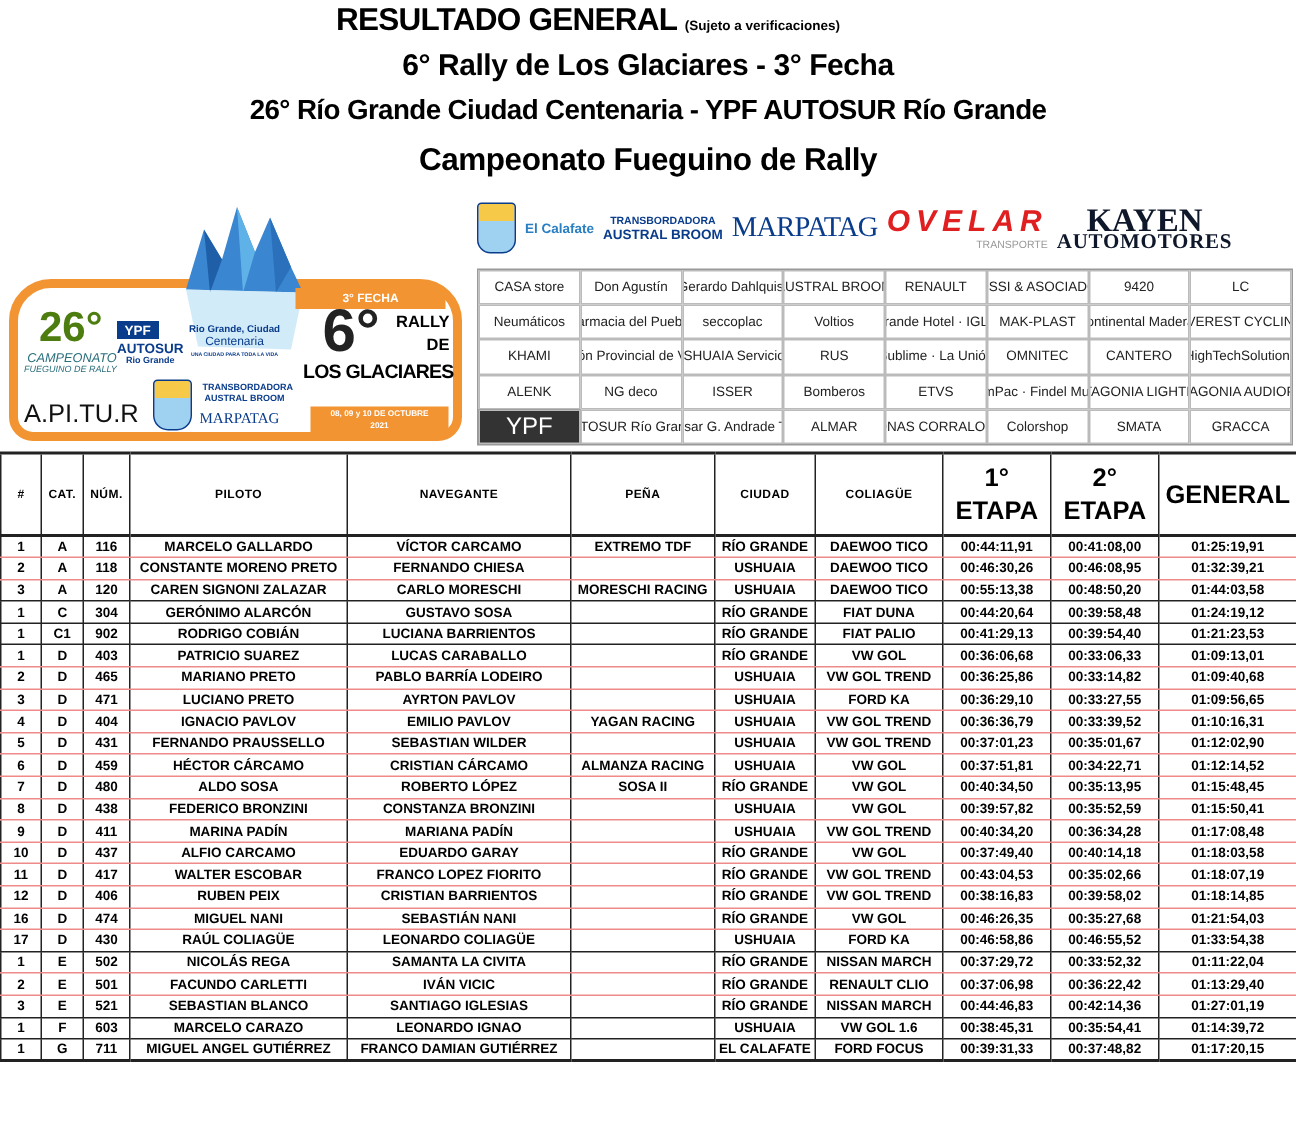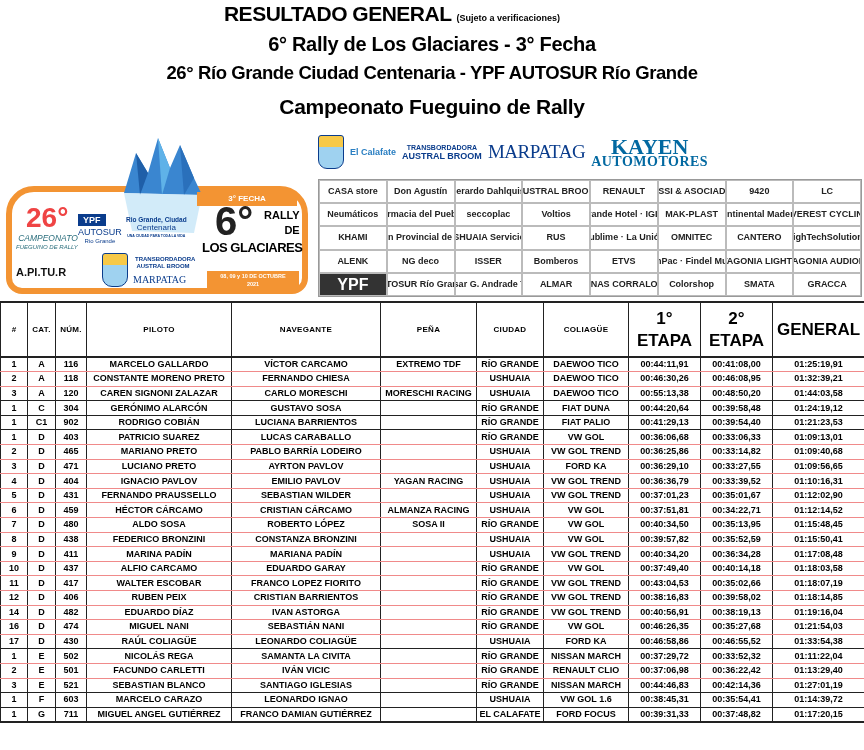--- a/index.html
+++ b/index.html
@@ -13,44 +13,44 @@
 
   
   .plate { position: absolute; left: 2px; top: 128px; width: 312px; height: 168px; }
   .plate-outer { position: absolute; left: 4px; top: 58px; width: 302px; height: 108px; border: 6px solid #f39433; border-radius: 28px 28px 16px 16px; background: #fff; }
   .iceberg { position: absolute; left: 112px; top: 5px; width: 92px; height: 115px; }
   .fecha-band { position: absolute; left: 195px; top: 64px; width: 100px; height: 14px; background: #f39433; color: #fff; font-size: 8px; font-weight: bold; text-align: center; line-height: 14px; }
   .date-band { position: absolute; left: 205px; top: 143px; width: 92px; height: 18px; background: #f39433; color: #fff; font-size: 5.5px; font-weight: bold; text-align: center; line-height: 8px; padding-top: 1px; }
   .big6 { position: absolute; left: 213px; top: 73px; font-size: 40px; font-weight: bold; color: #222; line-height: 40px; }
   .rally-de { position: absolute; left: 262px; top: 80px; font-size: 11px; font-weight: bold; text-align: right; line-height: 15px; }
   .glaciares { position: absolute; left: 200px; top: 112px; font-size: 13px; font-weight: bold; letter-spacing: -0.5px; }
-  .n26 { position: absolute; left: 24px; top: 76px; font-size: 28px; font-weight: bold; color: #ef4444; line-height: 28px; }
+  .n26 { position: absolute; left: 24px; top: 76px; font-size: 28px; font-weight: bold; color: #4d7c0f; line-height: 28px; }
   .camp { position: absolute; left: 14px; top: 106px; font-size: 8.5px; font-style: italic; font-weight: normal; color: #2a6e7c; line-height: 9px; text-align: right; }
   .ypf { position: absolute; left: 76px; top: 86px; background: #0a3c8c; color: #fff; font-weight: bold; font-size: 9px; padding: 1px 5px; }
-  .autosur { position: absolute; left: 76px; top: 100px; font-size: 9px; font-weight: normal; color: #0a3c8c; line-height: 9px; text-align: center; }
+  .autosur { position: absolute; left: 76px; top: 100px; font-size: 9px; font-weight: bold; color: #0a3c8c; line-height: 9px; text-align: center; }
   .riogc { position: absolute; left: 124px; top: 88px; font-size: 6.5px; font-weight: bold; color: #0a3c8c; line-height: 8px; text-align: center; }
-  .apitur { position: absolute; left: 14px; top: 138px; font-size: 11px; font-weight: bold; color: #111; }
+  .apitur { position: absolute; left: 14px; top: 138px; font-size: 17px; font-weight: normal; color: #111; }
   .broom-mini { position: absolute; left: 133px; top: 128px; font-size: 6px; font-weight: bold; color: #0a3c8c; line-height: 7px; }
   .marpatag-mini { position: absolute; left: 131px; top: 146px; font-size: 10px; font-family: "Liberation Serif", serif; color: #0a3c8c; }
   .calafate-shield { position: absolute; left: 100px; top: 125px; width: 26px; height: 34px; border: 1px solid #0a3c8c; border-radius: 3px 3px 10px 10px; background: linear-gradient(#f7c948 35%, #9fd2f0 35%); }
 
   
   .sponsor-top { position: absolute; left: 318px; top: 128px; width: 546px; height: 48px; display: flex; align-items: center; gap: 6px; }
   .sp { font-weight: bold; white-space: nowrap; }
   .sp.elcal { color: #2a7fc2; font-size: 9px; }
   .sp.broom { color: #0a3c8c; font-size: 9px; line-height: 9px; text-align: center; }
   .sp.marpatag { color: #0a3c8c; font-family: "Liberation Serif", serif; font-weight: normal; font-size: 19px; letter-spacing: -0.5px; }
   .sp.ovelar { color: #e02020; font-size: 20px; font-style: italic; letter-spacing: 4px; }
-  .sp.kayen { color: #0369a1; font-family: "Liberation Serif", serif; font-size: 22px; line-height: 20px; text-align: center; }
+  .sp.kayen { color: #0f172a; font-family: "Liberation Serif", serif; font-size: 22px; line-height: 20px; text-align: center; }
   .sp.kayen small { display: block; font-size: 14px; line-height: 10px; letter-spacing: 0.5px; }
   .shield-sm { width: 26px; height: 34px; border: 1px solid #0a3c8c; border-radius: 3px 3px 9px 9px; background: linear-gradient(#f7c948 35%, #9fd2f0 35%); }
 
   
   .sponsor-grid { position: absolute; left: 318px; top: 179px; width: 544px; height: 118px; display: grid; grid-template-columns: repeat(8, 1fr); grid-template-rows: repeat(5, 1fr); border: 1px solid #999; }
-  .cell { border: 1px solid #bbb; display: flex; align-items: center; justify-content: center; font-size: 9px; font-weight: bold; color: #222; overflow: hidden; white-space: nowrap; text-align: right; line-height: 9px; }
+  .cell { border: 1px solid #bbb; display: flex; align-items: center; justify-content: center; font-size: 9px; font-weight: normal; color: #222; overflow: hidden; white-space: nowrap; text-align: right; line-height: 9px; }
   .cell.ypfbig { grid-column: span 1; background: #333; color: #fff; font-size: 16px; }
 
   
   table.results { position: absolute; left: 0; top: 301px; width: 864px; border-collapse: collapse; table-layout: fixed; }
   table.results th, table.results td { border-left: 1.5px solid #222; border-right: 1.5px solid #222; text-align: center; font-weight: bold; white-space: nowrap; overflow: hidden; }
   table.results th { border-top: 2px solid #222; border-bottom: 2px solid #222; font-size: 8px; height: 55px; letter-spacing: 0.3px; }
   table.results th.big { font-size: 17px; line-height: 22px; letter-spacing: 0; }
   table.results td { font-size: 9px; height: 14.6px; line-height: 13px; border-bottom: 1.2px solid #f08a8a; padding: 0 1px; }
   table.results tr.grp-end td { border-bottom: 1.5px solid #222; }
   table.results tr:last-child td { border-bottom: 2px solid #222; }
@@ -105,20 +105,24 @@
 </div>
 
 <div class="sponsor-top">
   <div class="shield-sm"></div>
   <div class="sp elcal">El Calafate</div>
   <div class="sp broom">
       <div style="font-size:7px">TRANSBORDADORA</div>
       <div>AUSTRAL BROOM</div>
     </div>
   <div class="sp marpatag">MARPATAG</div>
+  <div class="sp ovelar">
+      <div>OVELAR</div>
+      <div style="font-size:7px;color:#999;font-style:normal;letter-spacing:0;text-align:right;font-weight:normal">TRANSPORTE</div>
+    </div>
   <div class="sp kayen"><span>KAYEN</span><small>AUTOMOTORES</small></div>
 </div>
 
 <div class="sponsor-grid" id="sponsorGrid">
     <div class="cell">CASA store</div>
     <div class="cell">Don Agustín</div>
     <div class="cell">Gerardo Dahlquist</div>
     <div class="cell">AUSTRAL BROOM</div>
     <div class="cell">RENAULT</div>
     <div class="cell">ROSSI &amp; ASOCIADOS</div>
@@ -409,33 +413,20 @@
         <td>RUBEN PEIX</td>
         <td>CRISTIAN BARRIENTOS</td>
         <td></td>
         <td>RÍO GRANDE</td>
         <td>VW GOL TREND</td>
         <td>00:38:16,83</td>
         <td>00:39:58,02</td>
         <td>01:18:14,85</td>
       </tr>
       <tr>
-        <td>14</td>
-        <td>D</td>
-        <td>482</td>
-        <td>EDUARDO DÍAZ</td>
-        <td>IVAN ASTORGA</td>
-        <td></td>
-        <td>RÍO GRANDE</td>
-        <td>VW GOL TREND</td>
-        <td>00:40:56,91</td>
-        <td>00:38:19,13</td>
-        <td>01:19:16,04</td>
-      </tr>
-      <tr>
         <td>16</td>
         <td>D</td>
         <td>474</td>
         <td>MIGUEL NANI</td>
         <td>SEBASTIÁN NANI</td>
         <td></td>
         <td>RÍO GRANDE</td>
         <td>VW GOL</td>
         <td>00:46:26,35</td>
         <td>00:35:27,68</td>

